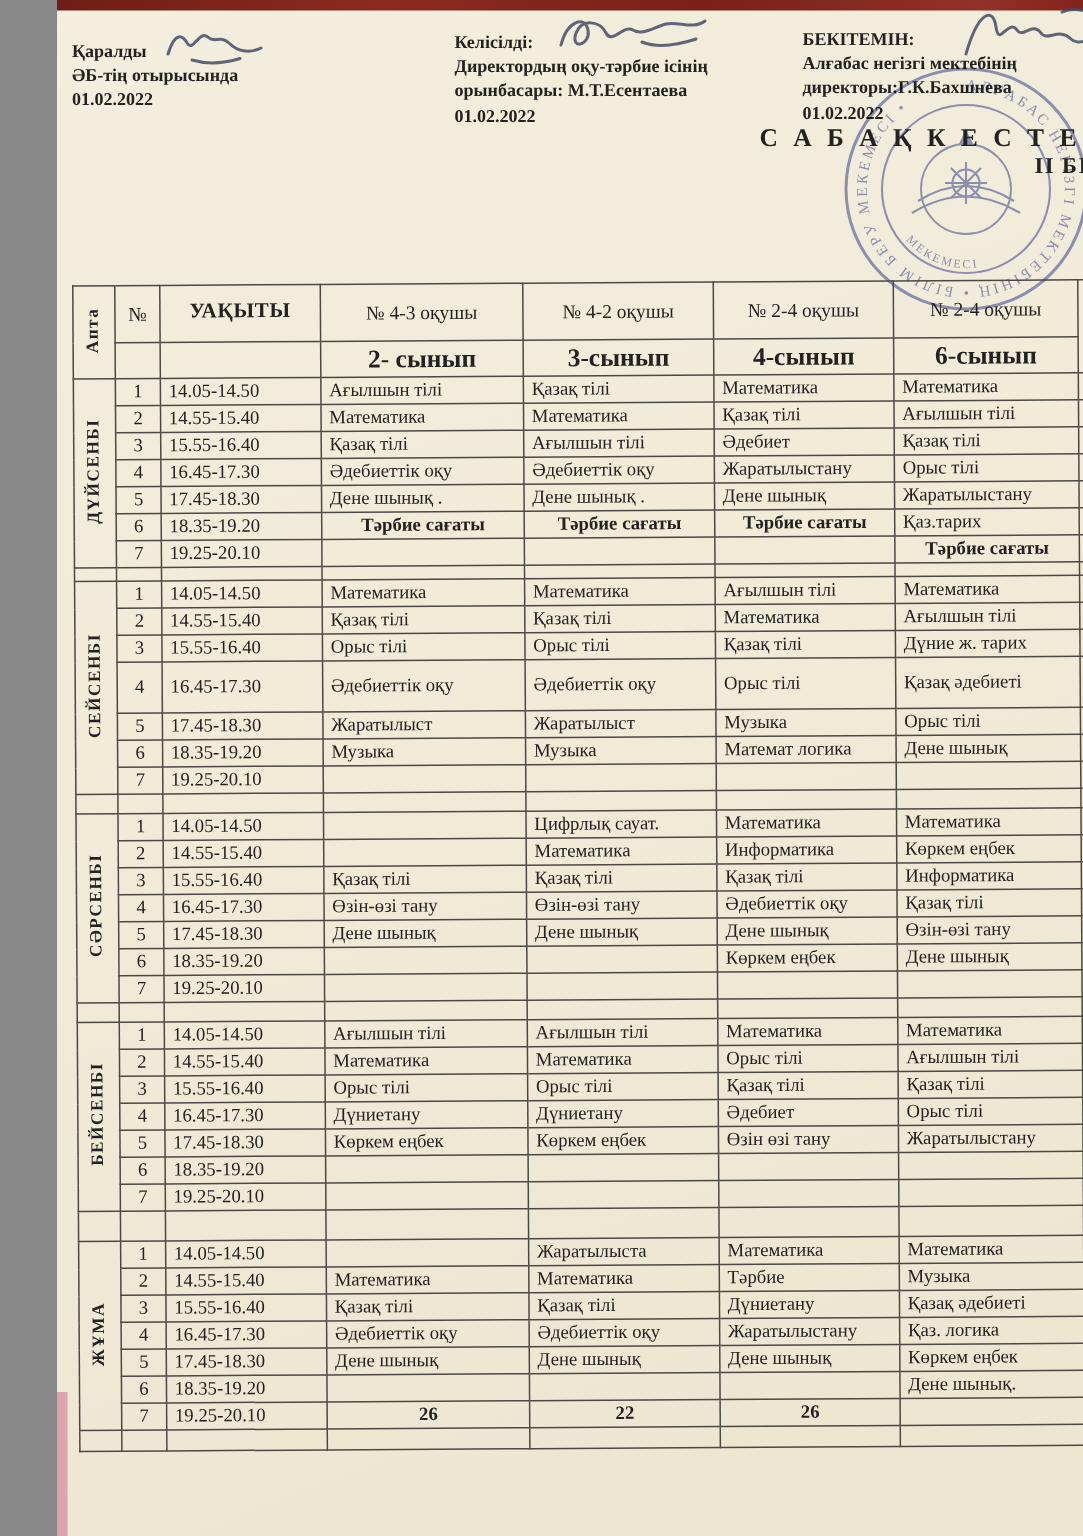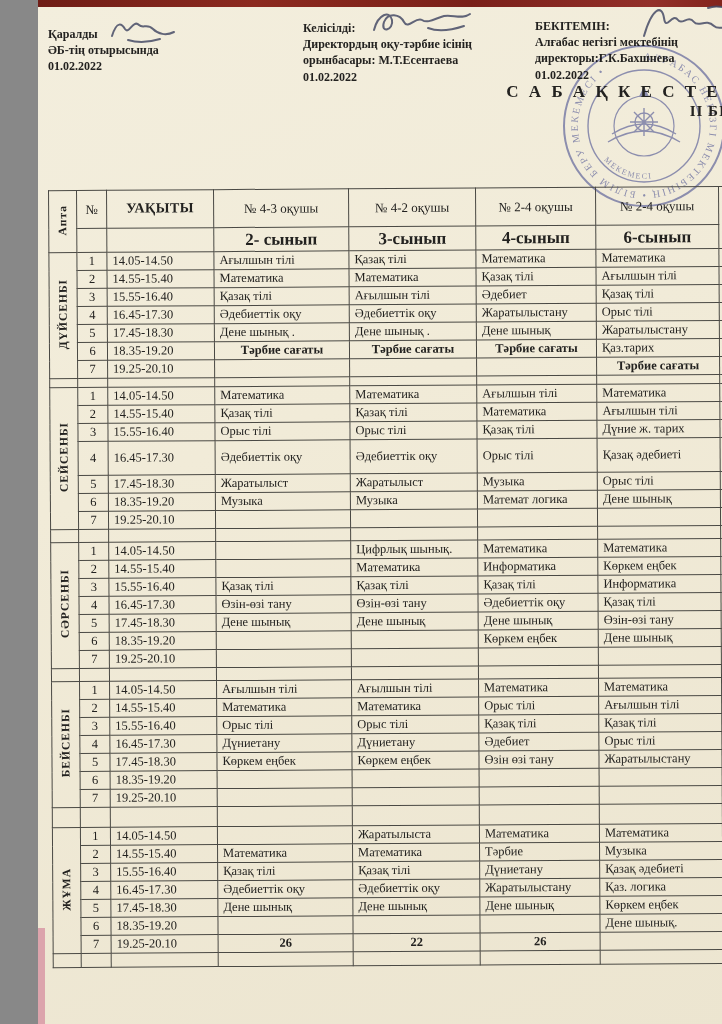--- a/index.html
+++ b/index.html
@@ -303,21 +303,21 @@
             <td style="height: 11px;"></td>
             <td style="height: 11px;"></td>
             <td style="height: 11px;"></td>
             <td style="height: 11px;"></td>
           </tr>
           <tr>
             <td class="daycell" rowspan="7"><span class="vtext">СӘРСЕНБІ</span></td>
             <td class="ncell">1</td>
             <td class="timecell">14.05-14.50</td>
             <td class="subjcell"></td>
-            <td class="subjcell">Цифрлық шынық.</td>
+            <td class="subjcell">Цифрлық сауат.</td>
             <td class="subjcell">Математика</td>
             <td class="subjcell">Математика</td>
             <td class="hrscell">3</td>
           </tr>
           <tr>
             <td class="ncell">2</td>
             <td class="timecell">14.55-15.40</td>
             <td class="subjcell"></td>
             <td class="subjcell">Математика</td>
             <td class="subjcell">Информатика</td>

